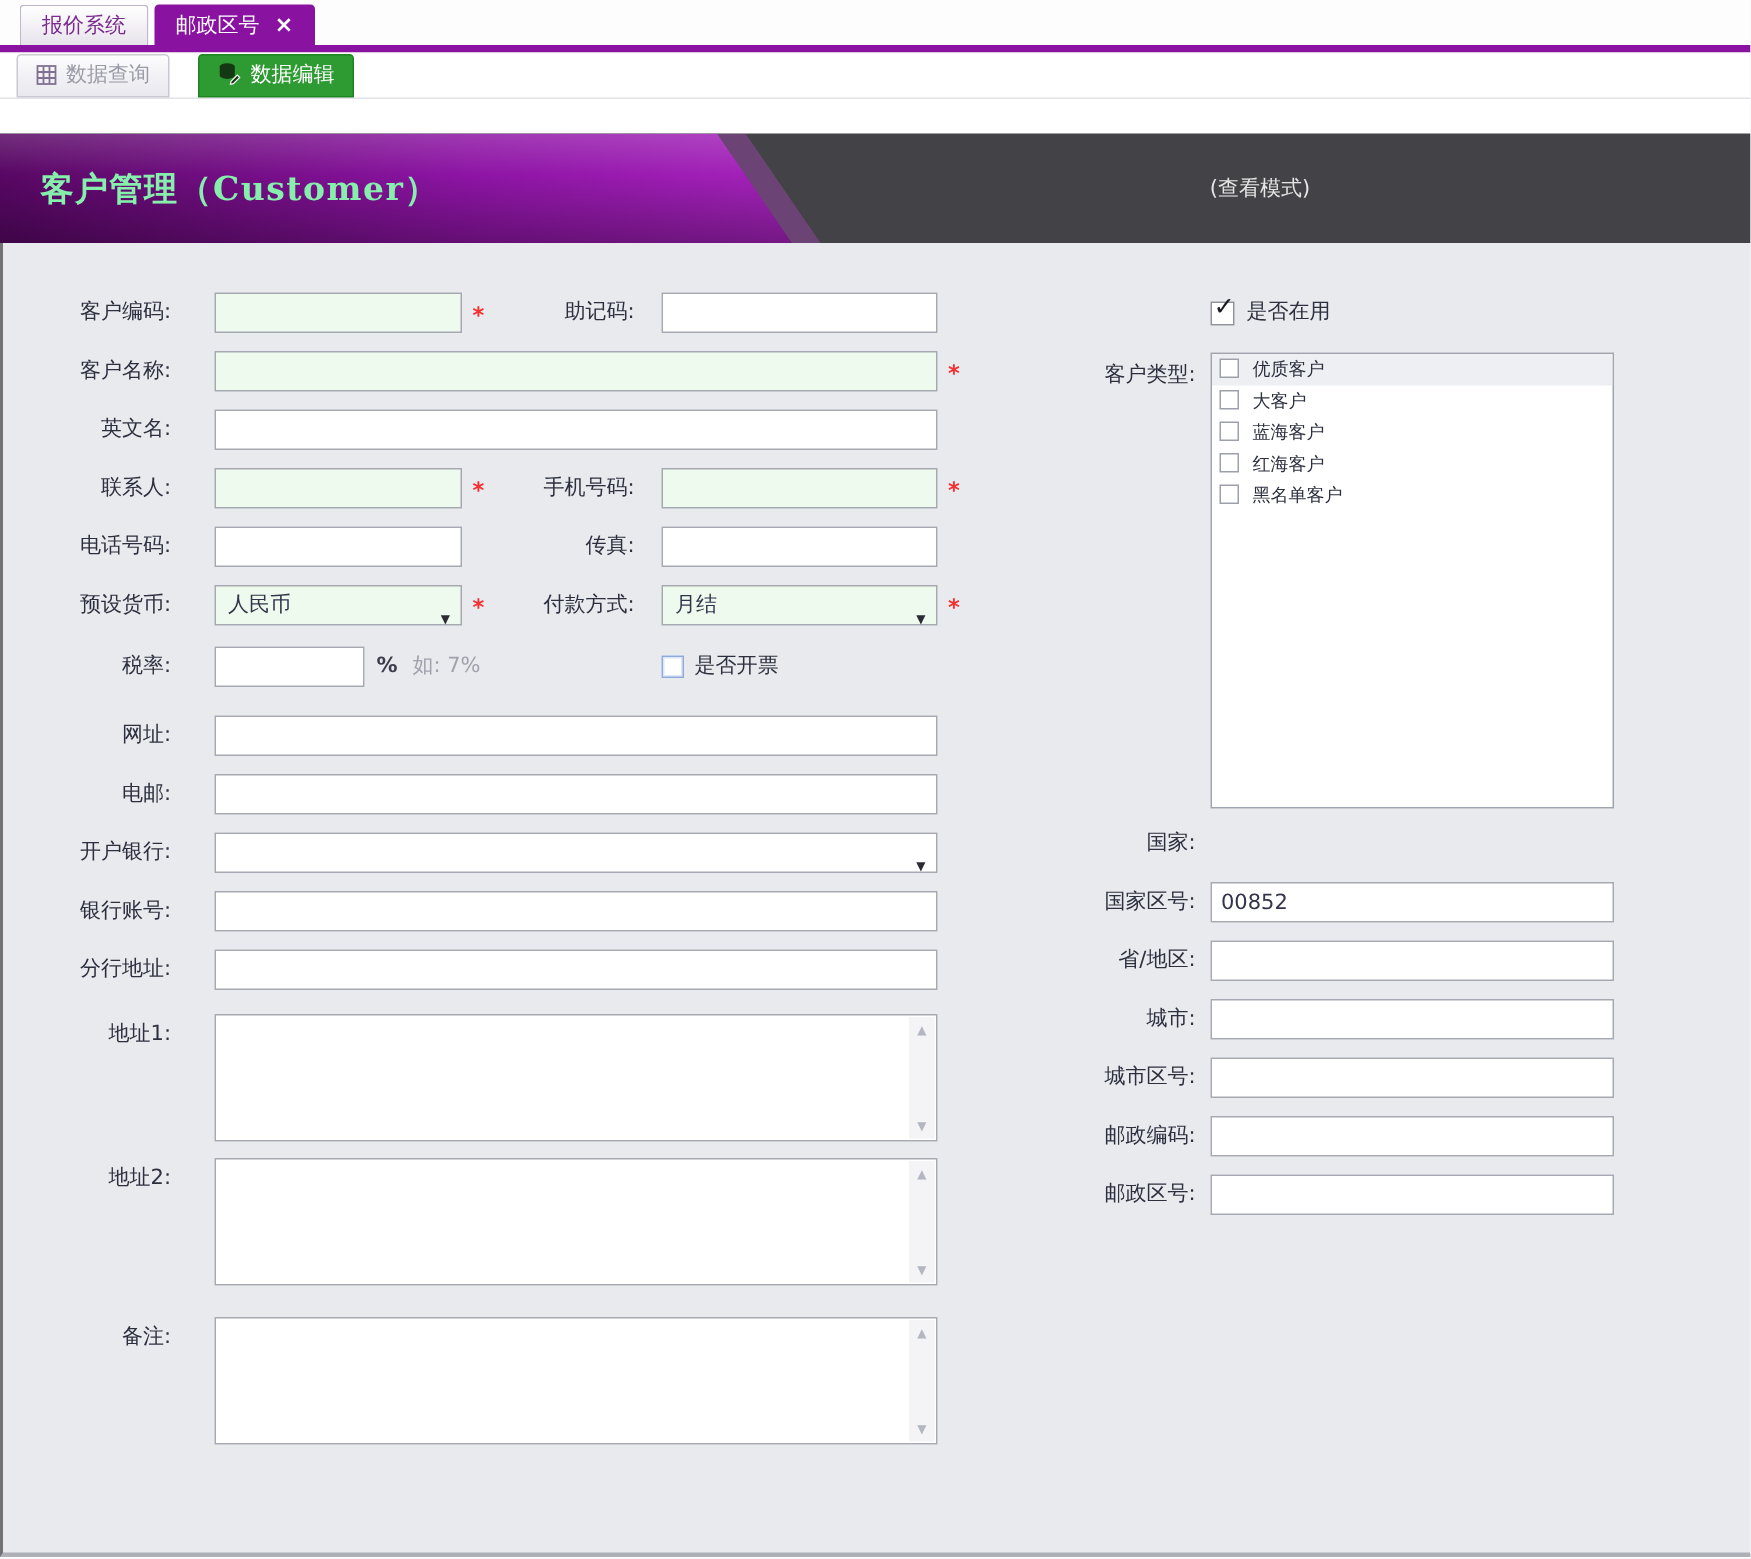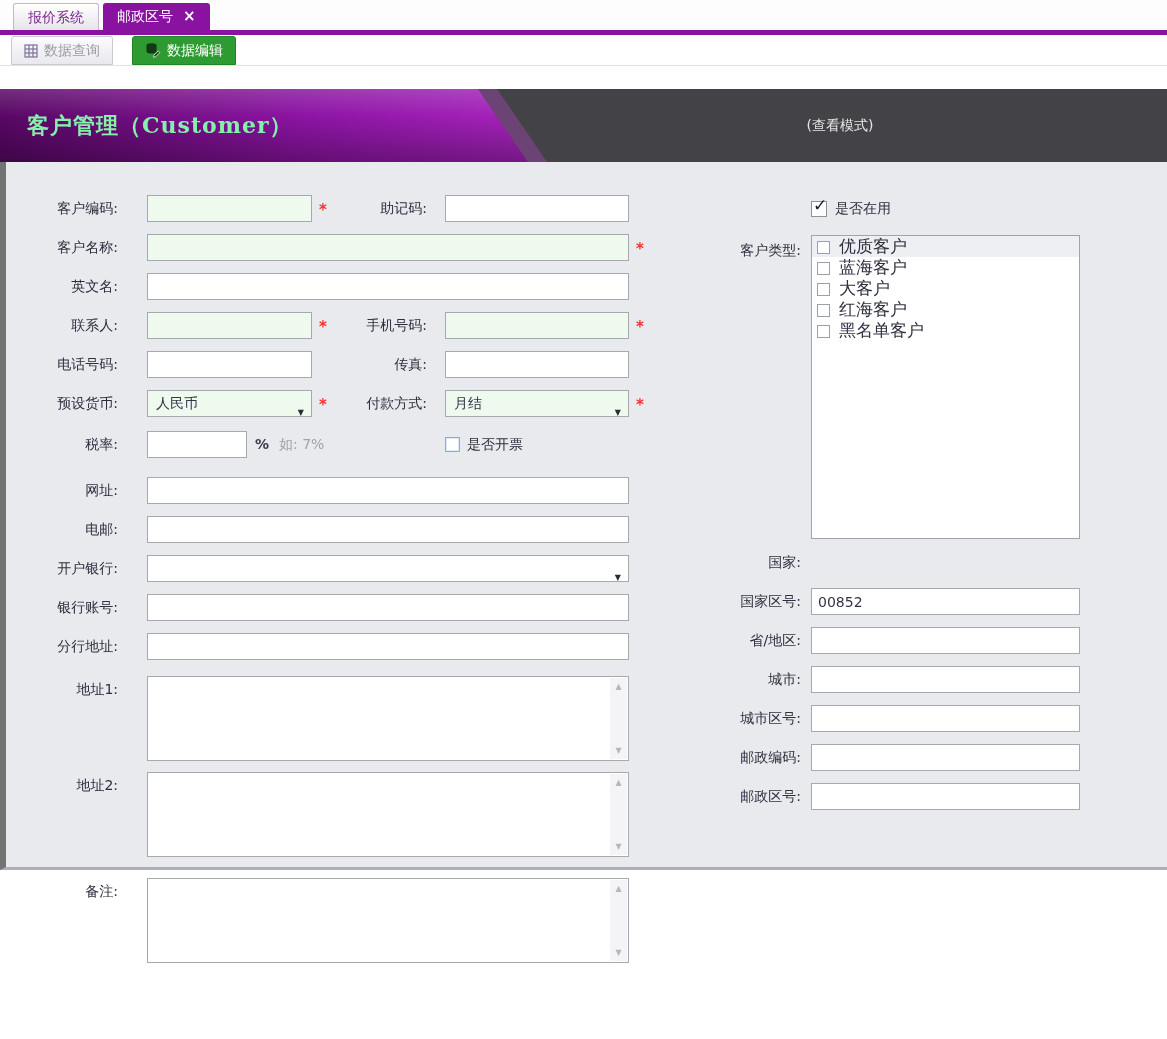--- a/index.html
+++ b/index.html
@@ -62,22 +62,22 @@
     font-family:"DejaVu Serif","Liberation Serif",serif;
     font-weight:bold; font-size:22px; color:#86efac; letter-spacing:1px;
   }
   .banner-mode {
     position:absolute; left:755px; width:170px; top:50%; transform:translateY(-50%);
     text-align:center; color:#e5e5e5; font-size:14px;
   }
 
   
   .panel {
-    position:relative; height:708px; background:#e9eaee;
-    border-left:6px solid #737373; border-bottom:3px solid #aeb0b8;padding-left:26px;
+    position:relative; height:876px; background:#e9eaee;
+    border-left:2px solid #737373; border-bottom:3px solid #aeb0b8;padding-left:26px;
   }
   .lbl, .lbl2, .rlbl {
     position:absolute; height:27px; line-height:27px; text-align:right;
     font-size:14px; color:#2c2f3e; white-space:nowrap;
   }
   .lbl  { left:0;   width:112px; }
   .lbl2 { left:309px; width:112px; }
   .rlbl { left:683px; width:112px; }
   .inp {
     position:absolute; height:27px; border:1px solid #a6a9b1; background:#ffffff;
@@ -107,21 +107,21 @@
   }
   .ta .sb .up, .ta .sb .dn {
     position:absolute; left:0; width:17px; text-align:center; font-size:8px; color:#b4b7c0;
   }
   .ta .sb .up { top:4px; } .ta .sb .dn { bottom:4px; }
 
   .listbox {
     position:absolute; left:805px; top:73px; width:269px; height:304px;
     border:1px solid #a0a4ae; background:#ffffff; overflow:hidden;
   }
-  .list-item { position:relative; height:21px; line-height:21px; padding-left:5px; font-size:17px; color:#2c2f3e; cursor:default; }
+  .list-item { position:relative; height:21px; line-height:21px; padding-left:5px; font-size:12px; color:#2c2f3e; cursor:default; }
   .list-item.hl { background:#edeff3; }
   .list-item .icbx {
     display:inline-block; width:13px; height:13px; border:1px solid #9ba0aa; background:#fff;
     vertical-align:-2px; margin-right:9px;
   }
   .rinp { left:805px; width:269px; }
 </style>
 </head>
 <body>
 
@@ -182,22 +182,22 @@
   </div>
   <div class="cbx-label" style="left:829px;top:33px">是否在用</div>
 
   <div class="lbl" style="top:72px">客户名称:</div>
   <input class="inp req" style="left: 141px; top: 72px; width: 482px;">
   <div class="star" style="left:630px;top:72px">*</div>
 
   <div class="rlbl" style="top:75px">客户类型:</div>
   <div class="listbox">
     <div class="list-item hl"><span class="icbx"></span><span>优质客户</span></div>
+    <div class="list-item"><span class="icbx"></span><span>大客户</span></div>
     <div class="list-item"><span class="icbx"></span><span>蓝海客户</span></div>
-    <div class="list-item"><span class="icbx"></span><span>大客户</span></div>
     <div class="list-item"><span class="icbx"></span><span>红海客户</span></div>
     <div class="list-item"><span class="icbx"></span><span>黑名单客户</span></div>
   </div>
 
   <div class="lbl" style="top:111px">英文名:</div>
   <input class="inp" style="left: 141px; top: 111px; width: 482px;">
 
   <div class="lbl" style="top:150px">联系人:</div>
   <input class="inp req" style="left: 141px; top: 150px; width: 165px;">
   <div class="star" style="left:313px;top:150px">*</div>

